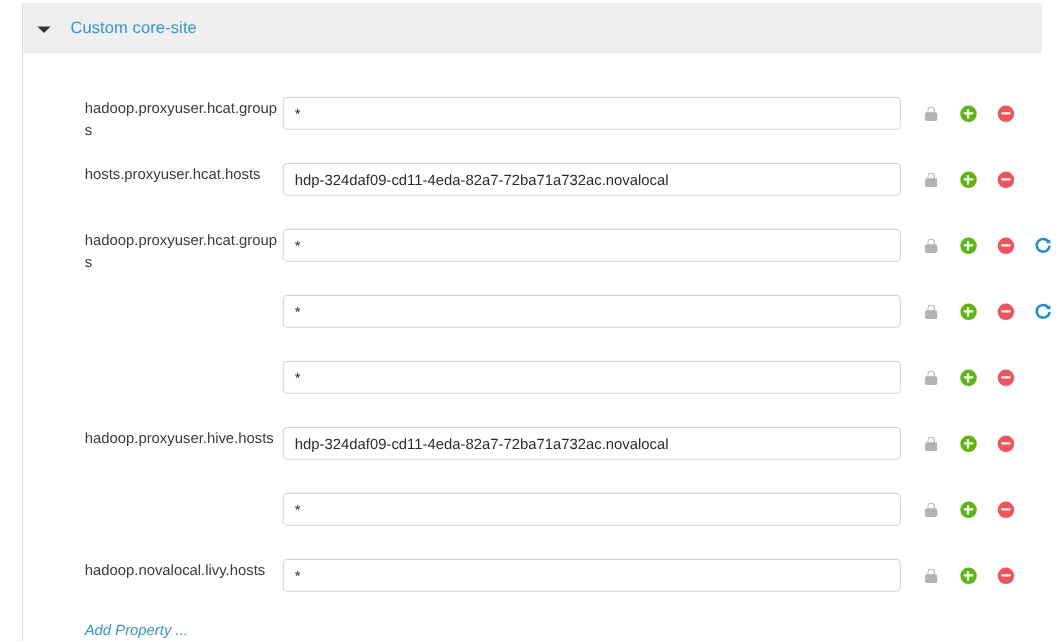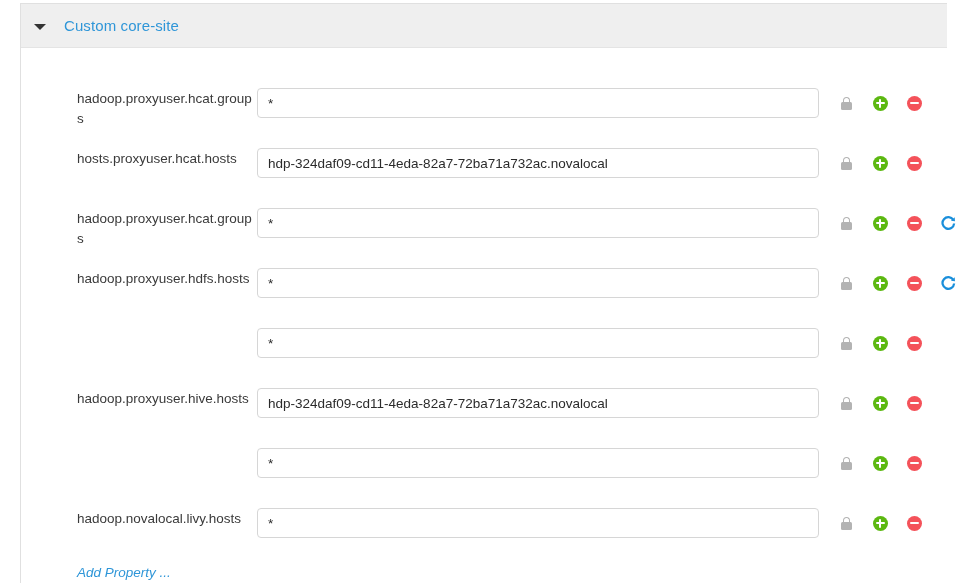--- a/index.html
+++ b/index.html
@@ -272,21 +272,20 @@
             </span>
             <span class="act">
               <svg class="revert-icon" viewBox="0 0 16 16">
                 <path d="M13.1 4.2A6.2 6.2 0 1 0 14 8" fill="none" stroke="#1a8fdb" stroke-width="2.4" stroke-linecap="butt"></path>
                 <path d="M14.6 1.3 L14.9 5.6 L10.6 5.0 Z" fill="#1a8fdb"></path>
               </svg>
             </span>
           </div>
         </div>
         <div class="prop-row">
-          <div class="prop-label">hadoop.proxyuser.hdfs.hosts</div>
           <input class="prop-input" type="text" value="*" style="">
           <div class="actions">
             <span class="act">
               <span class="lock-icon">
                 <span class="shackle"></span>
                 <span class="body"></span>
               </span>
             </span>
             <span class="act">
               <span class="circ circ-add">

